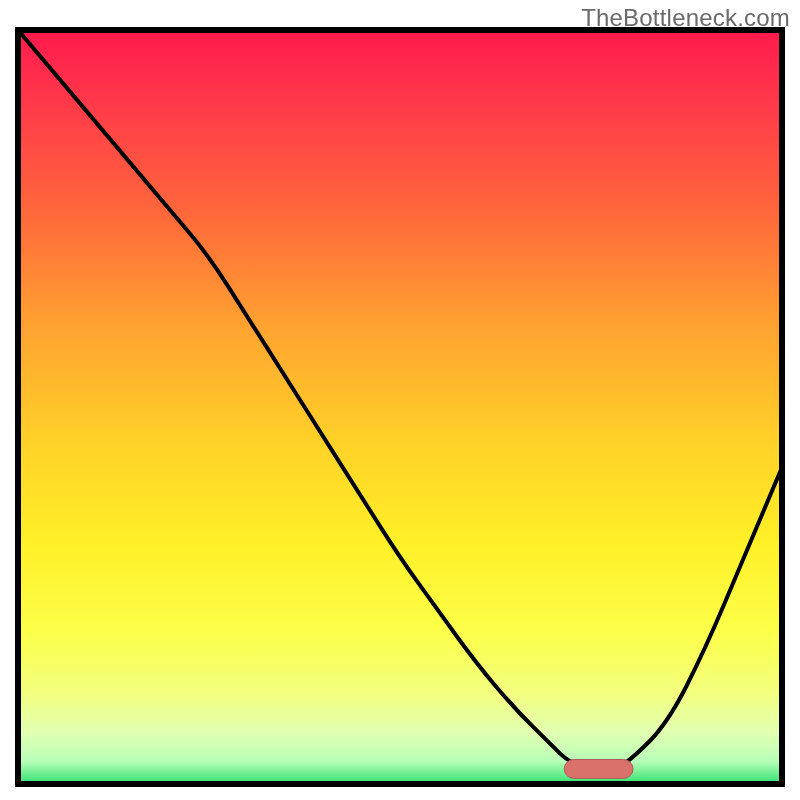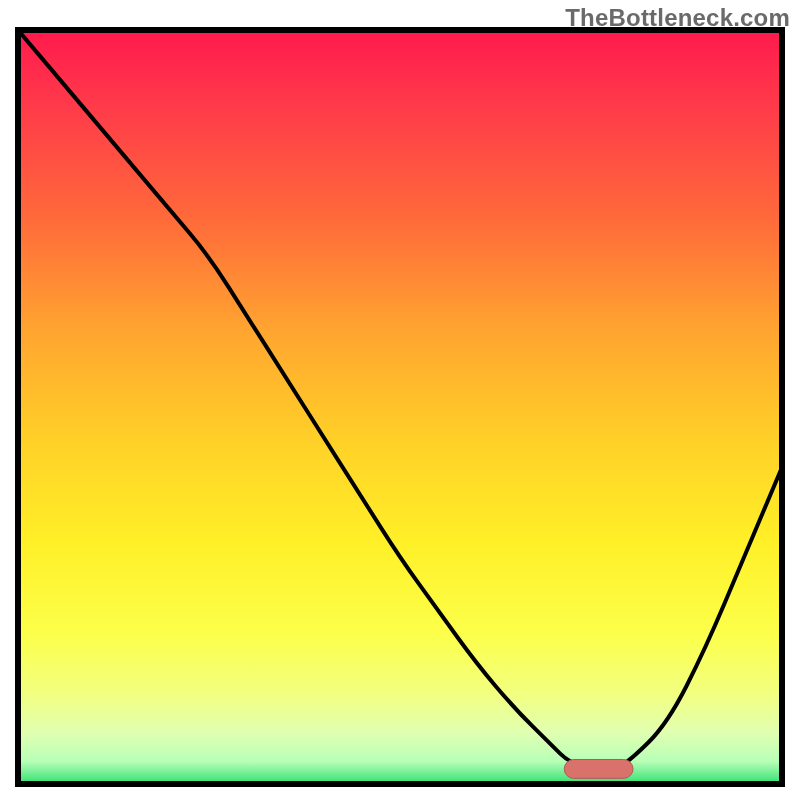--- a/index.html
+++ b/index.html
@@ -13,21 +13,21 @@
   .container {
     position: relative;
     width: 800px;
     height: 800px;
   }
   .watermark {
     position: absolute;
     top: 4px;
     right: 10px;
     font-size: 24px;
-    font-weight: bold;
+    font-weight: normal;
     color: #6a6a6a;
     letter-spacing: 0.2px;
     z-index: 10;
   }
   svg.plot {
     position: absolute;
     top: 0;
     left: 0;
   }
 </style>

